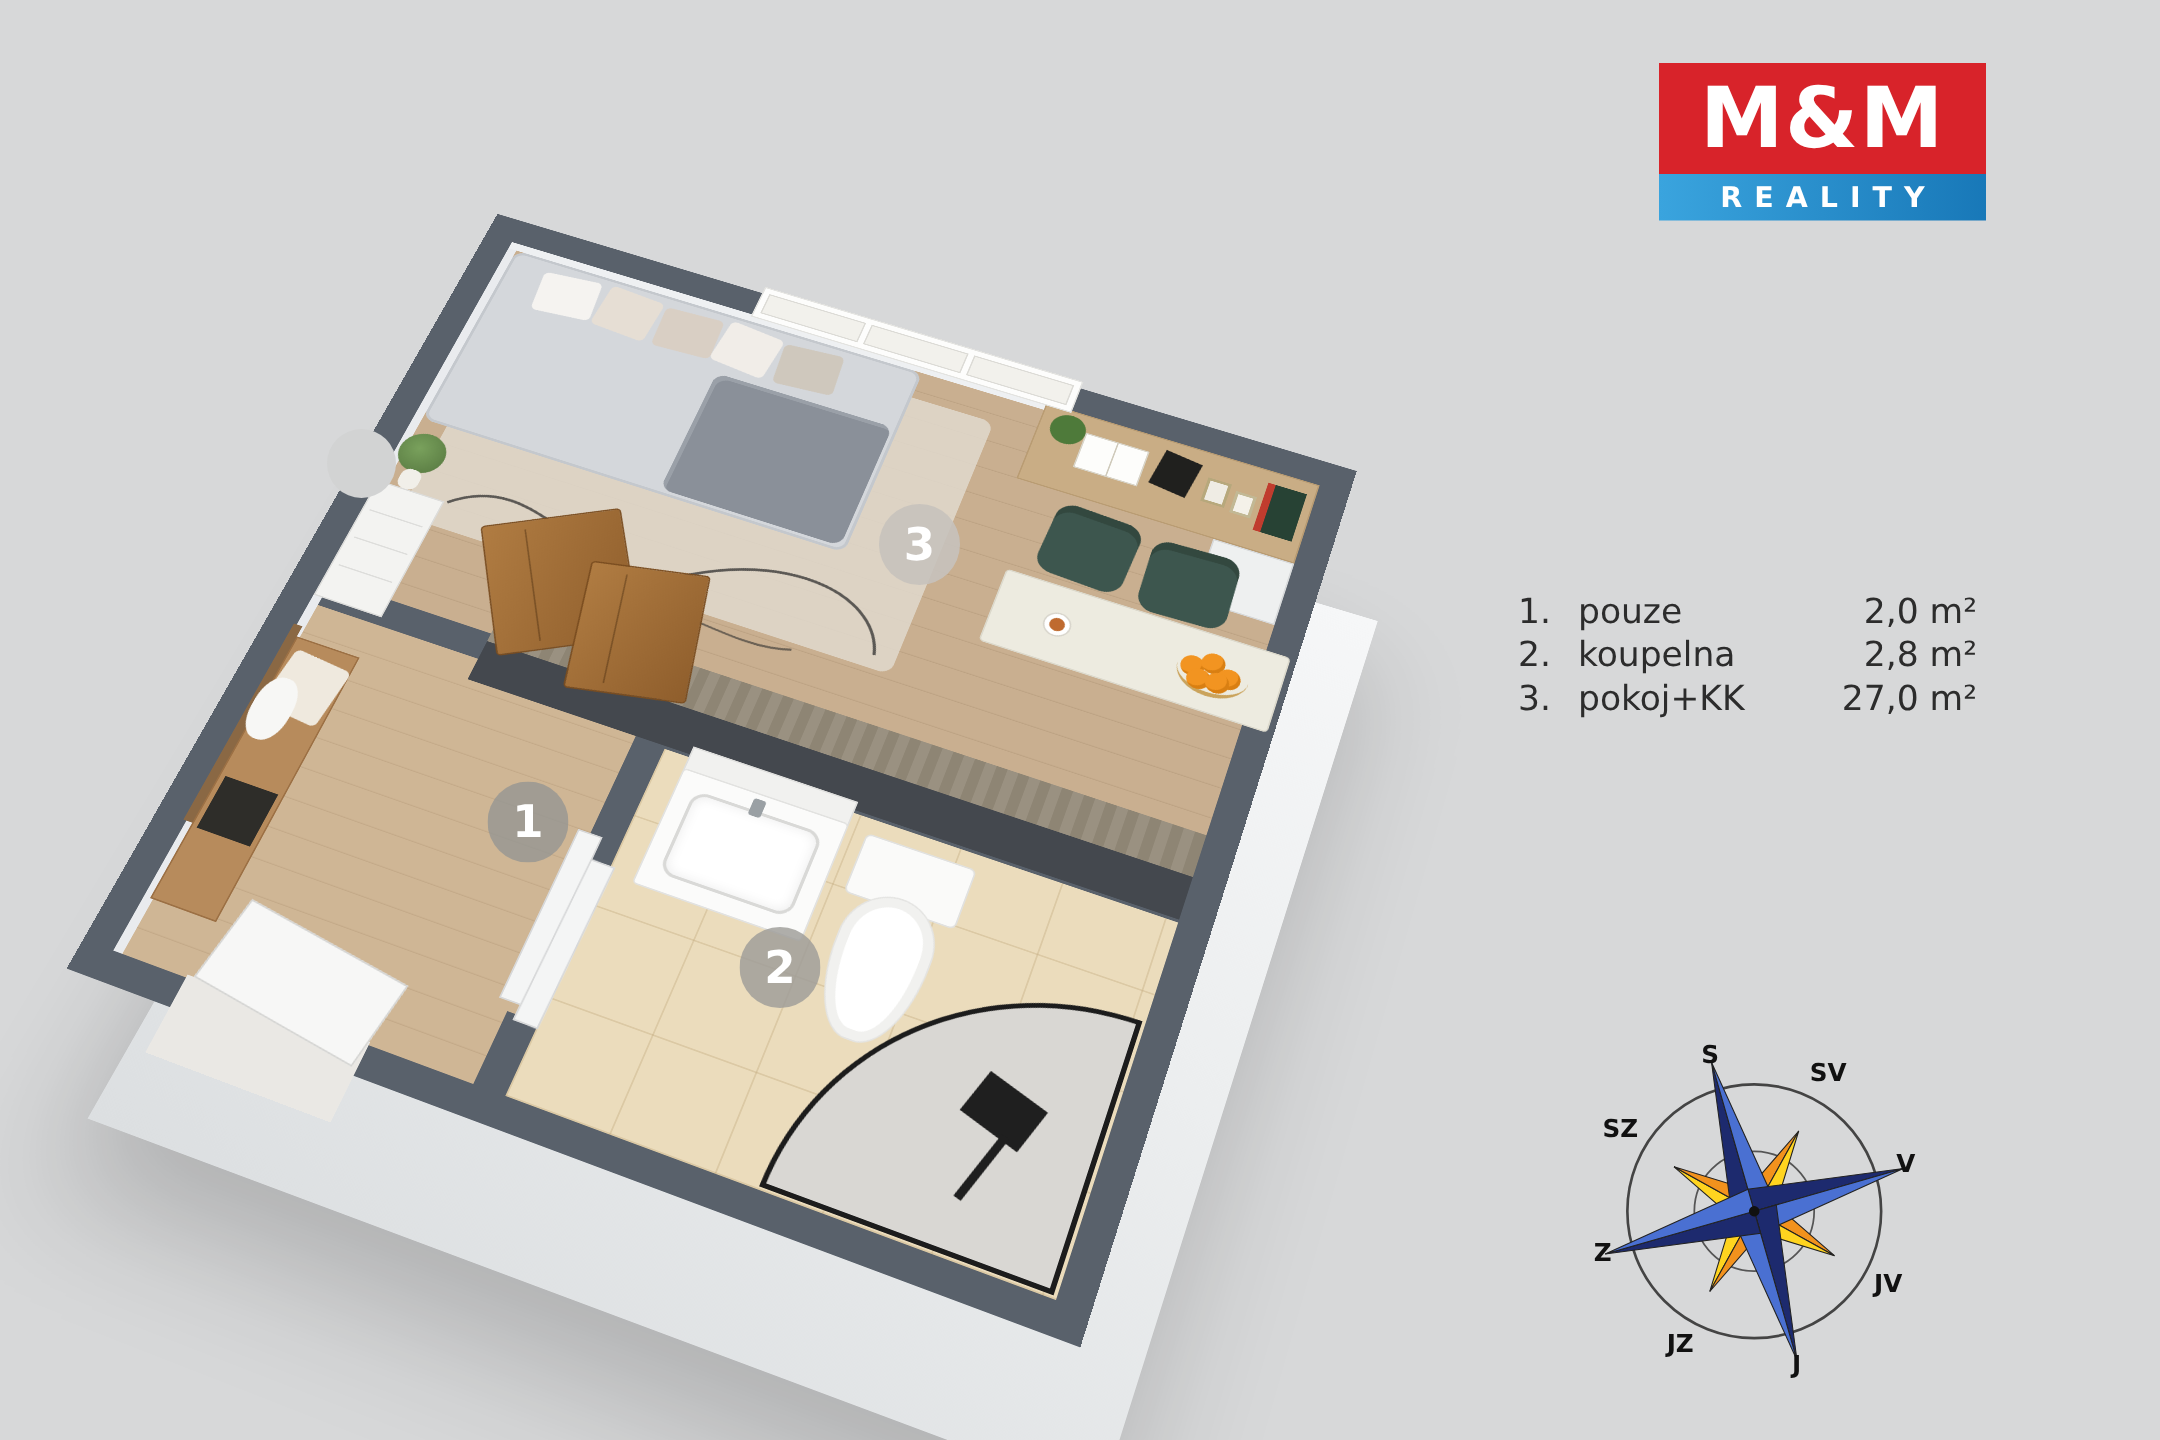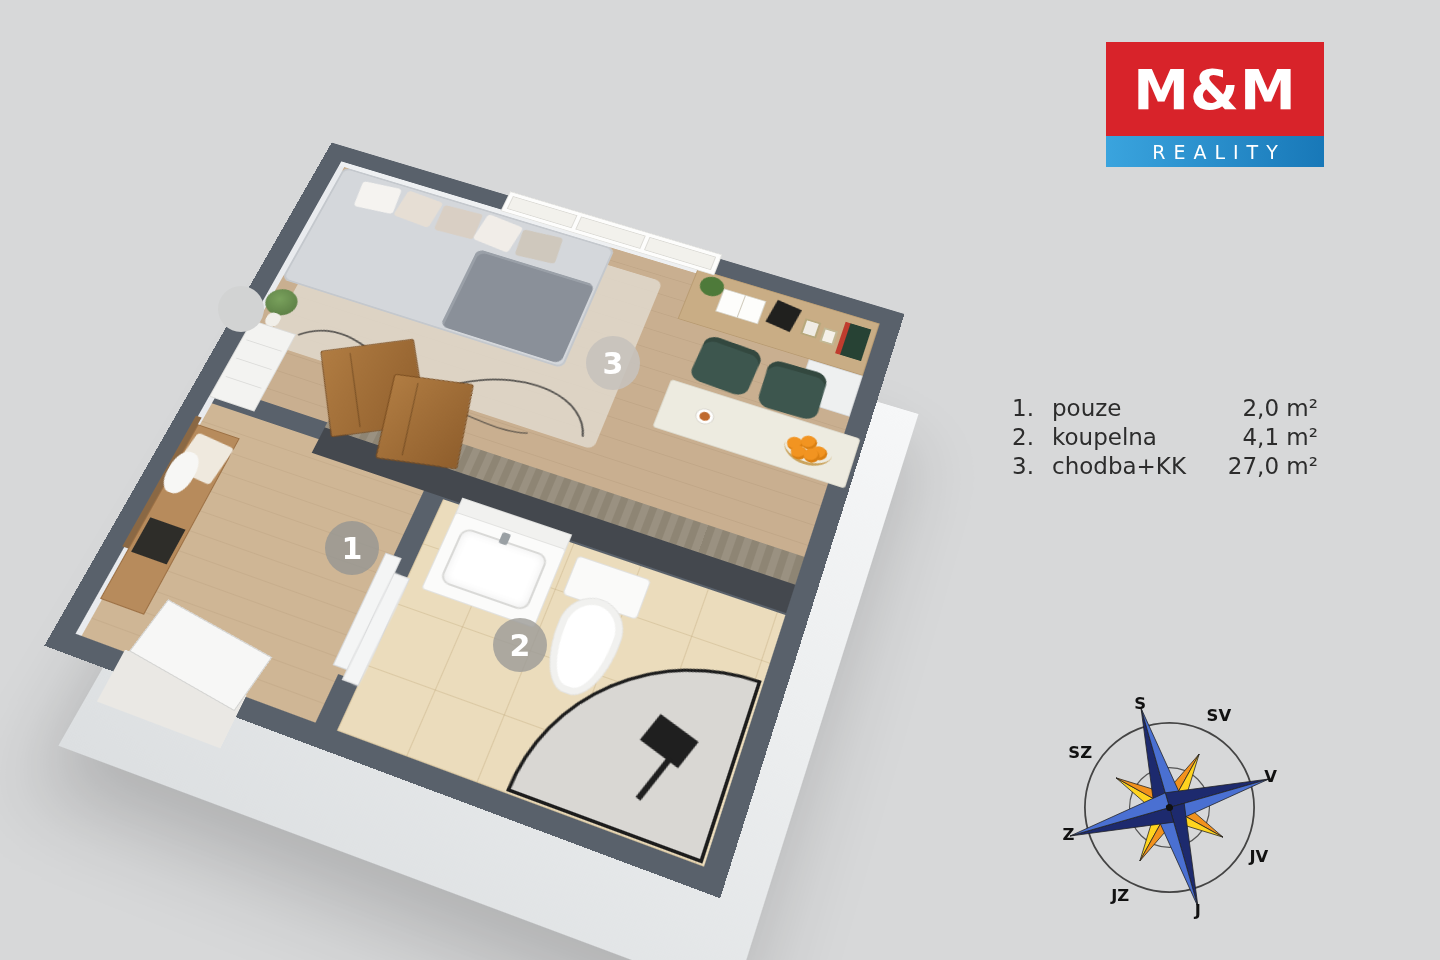--- a/index.html
+++ b/index.html
@@ -136,24 +136,24 @@
     display:flex; align-items:center; justify-content:center;
     color:#fff; font-weight:bold; font-size:30px; z-index:5;}
   .badge-1 { left:325px; top:521px; background:rgba(150,150,147,.82); }
   .badge-2 { left:493px; top:618px; background:rgba(158,156,152,.82); }
   .badge-3 { left:586px; top:336px; background:rgba(198,194,188,.9); }
   .wall-dot { position:absolute; left:218px; top:286px; width:46px; height:46px; border-radius:50%;
     background:#d2d3d3; z-index:5;}
 
   
   .logo { position:absolute; left:1106px; top:42px; width:218px; z-index:6;}
-  .logo-top { height:94px; background:#d8232a; color:#fff; display:flex; align-items:center; justify-content:center;
+  .logo-top { height:74px; background:#d8232a; color:#fff; display:flex; align-items:center; justify-content:center;
     font-size:56px; font-weight:bold; letter-spacing:1px; }
   .logo-bar { height:31px; background:linear-gradient(90deg,#3aa4de,#1878b8); color:#fff; display:flex;
-    align-items:center; justify-content:center; font-size:19px; font-weight:normal; letter-spacing:8px;
+    align-items:center; justify-content:center; font-size:19px; font-weight:bold; letter-spacing:8px;
     padding-left:8px; }
 
   .panel-title { position:absolute; left:1012px; top:330px; font-size:40px; font-weight:400; color:#333; }
   .room-list { position:absolute; left:1012px; top:394px; width:306px; font-size:23px; color:#2c2c2c; }
   .room-row { display:flex; line-height:29px; }
   .room-num { width:40px; }
   .room-name { flex:1; }
   .room-area { text-align:left; }
   .total-row { position:absolute; left:1048px; top:546px; width:280px; display:flex; justify-content:space-between;
     font-size:24px; font-weight:bold; color:#222; }
@@ -294,25 +294,25 @@
 
   <div class="room-list">
     <div class="room-row">
       <span class="room-num">1.</span>
       <span class="room-name">pouze</span>
       <span class="room-area">2,0 m²</span>
     </div>
     <div class="room-row">
       <span class="room-num">2.</span>
       <span class="room-name">koupelna</span>
-      <span class="room-area">4,1 m²</span>
+      <span class="room-area">2,8 m²</span>
     </div>
     <div class="room-row">
       <span class="room-num">3.</span>
-      <span class="room-name">chodba+KK</span>
+      <span class="room-name">pokoj+KK</span>
       <span class="room-area">27,0 m²</span>
     </div>
   </div>
 
 
 
   <svg class="compass" width="235" height="235" viewBox="0 0 200 200">
     <circle cx="100" cy="100" r="72" fill="none" stroke="#444" stroke-width="1.5"></circle>
     <circle cx="100" cy="100" r="34" fill="none" stroke="#555" stroke-width="1"></circle>
     <g transform="rotate(-16 100 100)" stroke="#222" stroke-width="0.6">

